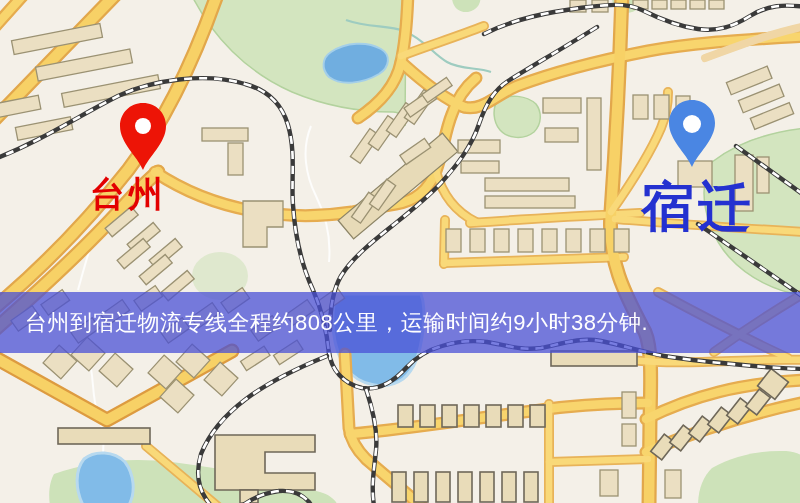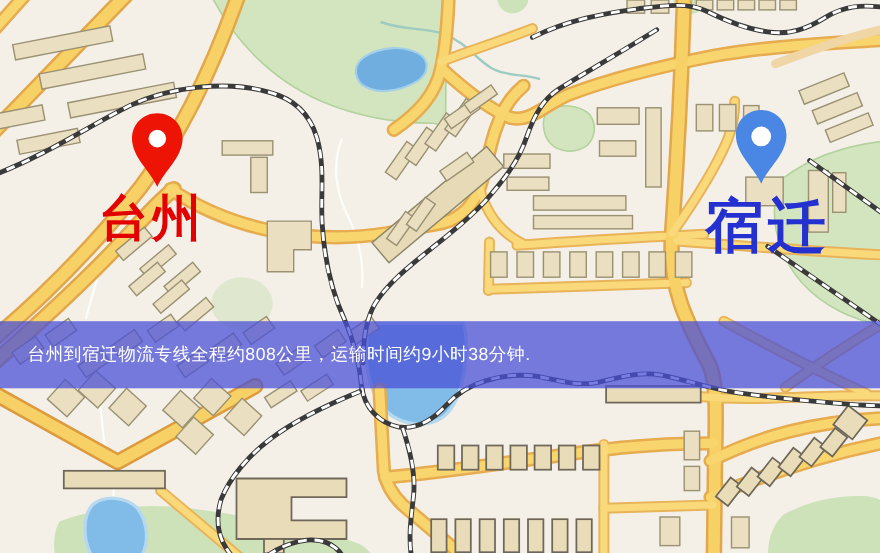--- a/index.html
+++ b/index.html
@@ -26,27 +26,27 @@
   .bt{fill:#e7dab8;stroke:#8d8568;stroke-width:1.3}
   
   .park{fill:#d3e5c0;stroke:#b4d29f;stroke-width:1.5}
   .park2{fill:#cde2ba;stroke:none}
   .lake{fill:#72aede;stroke:#a5cfe8;stroke-width:2}
   .lake2{fill:#82bbe6;stroke:#b8d9ee;stroke-width:3}
   .stream{fill:none;stroke:#9fccc0;stroke-width:2.2}
   .wstream{fill:none;stroke:#ffffff;stroke-width:2;opacity:.85}
   
   .citylabel{position:absolute;line-height:1;font-family:"Liberation Serif","DejaVu Serif",serif;font-weight:700;white-space:nowrap;}
-  .origin-label{left:90px;top:177px;font-size:45px;color:#e30000;letter-spacing:3px;}
+  .origin-label{left:90px;top:177px;font-size:35px;color:#e30000;letter-spacing:3px;}
   .dest-label{left:641px;top:181px;font-size:53px;color:#2431d0;letter-spacing:4px;}
   
   .banner{
     position:absolute;left:0;top:292px;width:800px;height:61px;box-sizing:border-box;
     background:rgba(73,79,214,.74);color:#fff;white-space:nowrap;
-    font-size:16px;line-height:61px;padding-left:25px;letter-spacing:.5px;font-weight:500;
+    font-size:22px;line-height:61px;padding-left:25px;letter-spacing:.5px;font-weight:500;
   }
 </style>
 </head>
 <body>
 
 <div class="stage">
   <svg class="mapsvg" width="800" height="503" viewBox="0 0 800 503" xmlns="http://www.w3.org/2000/svg">
     <defs>
 
       <path id="rdA" d="M -8,122 L 118,-8"></path>

